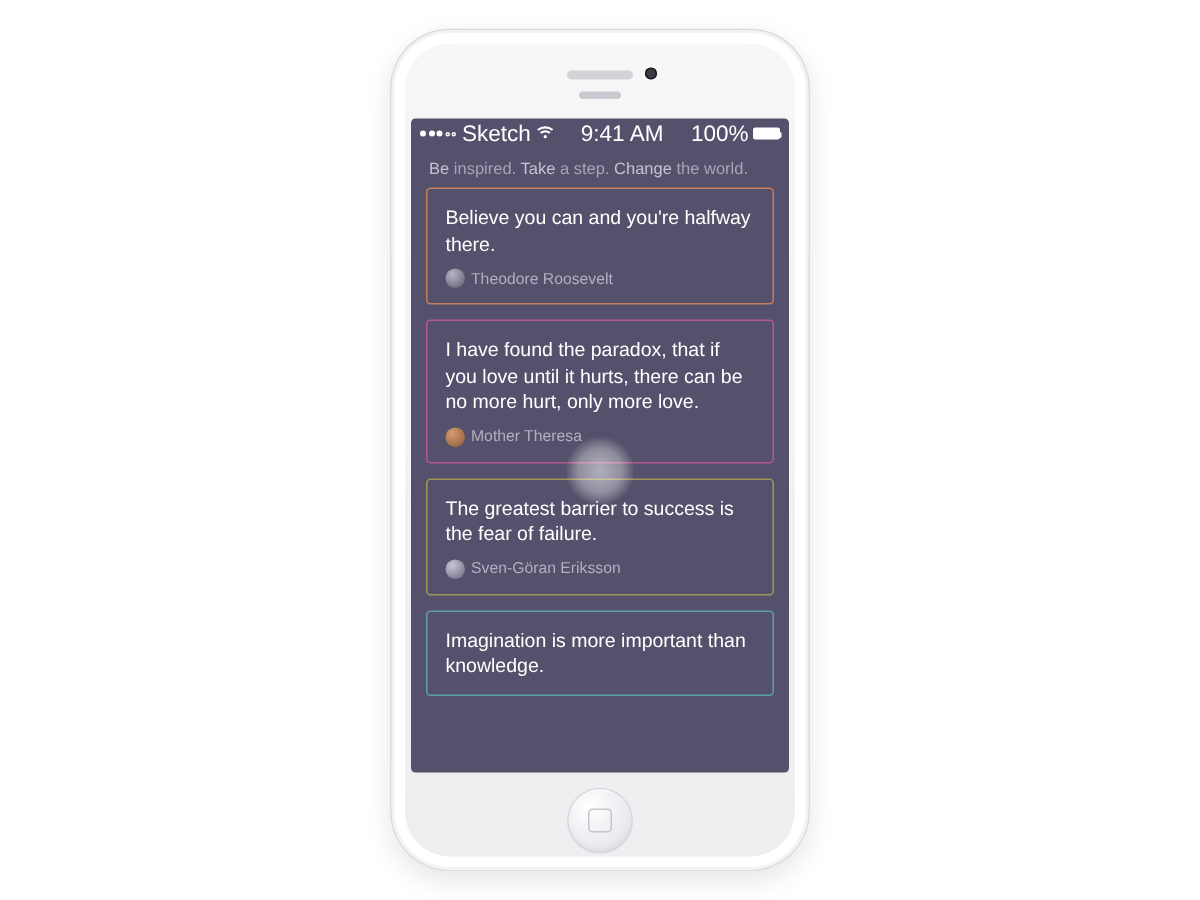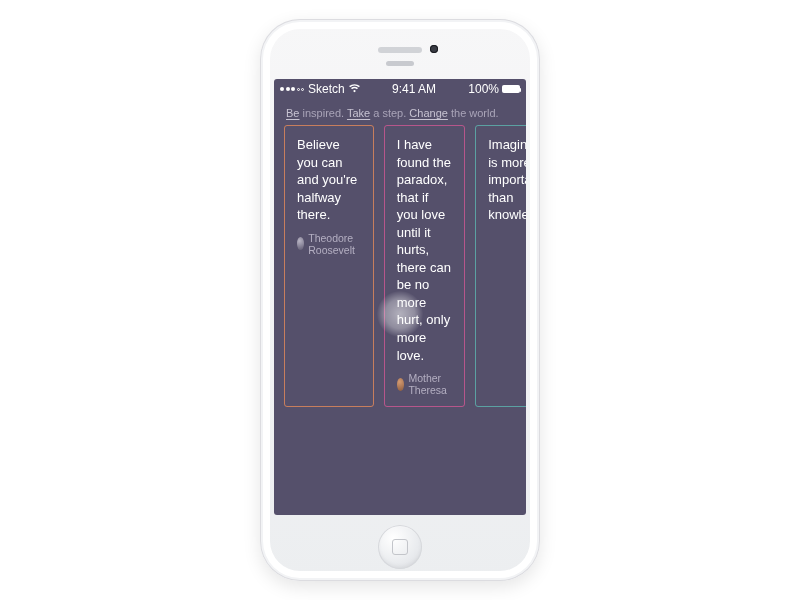--- a/index.html
+++ b/index.html
@@ -87,21 +87,21 @@
       border-radius: 3px;
       overflow: hidden;
       position: relative;
     }
     .status-bar {
       height: 16px;
       display: flex;
       align-items: center;
       justify-content: space-between;
       padding: 0 6px;
-      font-size: 12px;
+      font-size: 15px;
       color: #ffffff;
       font-weight: 500;
       margin-top: 2px;
       gap: 12px;
     }
     .status-left { display: flex; align-items: center; gap: 4px; }
     .signal-dots { display: flex; gap: 1.5px; align-items: center; }
     .dot { width: 4px; height: 4px; border-radius: 50%; background: #ffffff; }
     .dot.empty { background: transparent; border: 0.7px solid #ffffff; width: 3px; height: 3px; }
     .wifi-icon { font-size: 9px; line-height: 1; }
@@ -120,24 +120,24 @@
       width: 1.5px; height: 4px;
       background: #ffffff;
       border-radius: 0 1px 1px 0;
     }
     .tagline {
       color: #a9a4b8;
       font-size: 11px;
       padding: 10px 12px 6px 12px;
       font-weight: 400;
     }
-    .tagline .u { color: #c7c3d2; text-decoration: underline; text-underline-offset: 2px; }
+    .tagline .u { color: #c7c3d2; text-underline-offset: 2px; }
     .cards {
       display: flex;
-      flex-direction: row;
+      flex-direction: column;
       gap: 10px;
       padding: 0 10px;
       border-radius: 14px;
     }
     .card {
       border: 1.3px solid;
       border-radius: 3px;
       padding: 10px 12px 10px 12px;
       display: flex;
       flex-direction: column;
@@ -230,20 +230,27 @@
       </div>
 
       <div class="card magenta">
         <div class="quote">I have found the paradox, that if you love until it hurts, there can be no more hurt, only more love.</div>
         <div class="author-row">
           <span class="avatar a2"></span>
           <span class="author">Mother Theresa</span>
         </div>
       </div>
 
+      <div class="card olive">
+        <div class="quote">The greatest barrier to success is the fear of failure.</div>
+        <div class="author-row">
+          <span class="avatar a3"></span>
+          <span class="author">Sven-Göran Eriksson</span>
+        </div>
+      </div>
 
       <div class="card teal">
         <div class="quote">Imagination is more important than knowledge.</div>
       </div>
 
     </div>
 
     <div class="touch-indicator"></div>
 
   </div>

